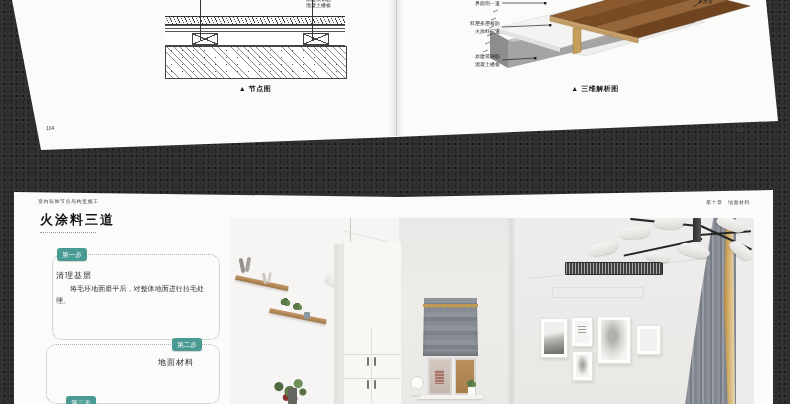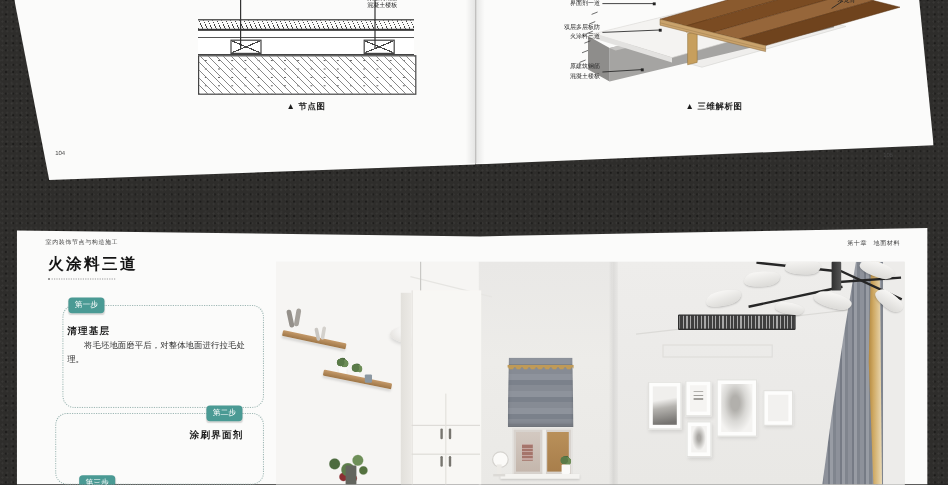--- a/index.html
+++ b/index.html
@@ -60,21 +60,21 @@
   .proc-title{left:40px;top:211px;font-size:13px;font-weight:bold;letter-spacing:2px;color:#141414;font-family:"Liberation Serif",serif;}
   .title-dots{left:40px;top:232px;width:56px;border-top:1px dotted #9a9a9a;}
   .step-box{border:1px dotted #9fb8b5;border-radius:10px;}
   .step-box-1{left:52px;top:254px;width:166px;height:84px;}
   .step-box-2{left:46px;top:344px;width:172px;height:58px;}
   .badge{height:13px;line-height:13px;width:30px;text-align:center;font-size:6.5px;color:#fff;
     background:#4a9a94;border-radius:3px;box-shadow:0 1px 1px rgba(0,0,0,0.15);z-index:6;}
   .badge-1{left:57px;top:248px;}
   .badge-2{left:172px;top:338px;}
   .badge-3{left:66px;top:396px;}
-  .step-heading{font-size:8px;font-weight:bold;color:#1c1c1c;letter-spacing:1px;}
+  .step-heading{font-size:8px;font-weight:normal;color:#1c1c1c;letter-spacing:1px;}
   .step1-heading{left:56px;top:270px;}
   .step2-heading{left:158px;top:357px;}
   .step-body{left:56px;top:283px;width:148px;font-size:7px;line-height:1.7;color:#333;text-indent:2em;text-align:justify;}
   
   .photo{left:230px;top:218px;width:524px;height:186px;overflow:hidden;background:#f6f5f3;}
   .ph{position:absolute;}
   .mid-wall{left:169px;top:0;width:111px;height:186px;background:linear-gradient(180deg,#e9e8e6 0%,#edece9 45%,#eae9e6 100%);}
   .right-wall{left:280px;top:0;width:244px;height:186px;background:linear-gradient(180deg,#eeedeb 0%,#ebeae8 55%,#e9e8e5 100%);}
   .cornice{left:300px;top:60px;width:215px;height:1px;background:#dbdad7;transform:rotate(-6.5deg);transform-origin:left center;}
   .soffit-line{left:112px;top:12px;width:70px;height:1px;background:#e6e5e2;transform:rotate(14deg);transform-origin:left center;}
@@ -260,21 +260,21 @@
   <div class="proc-title abs">火涂料三道</div>
   <div class="title-dots abs"></div>
 
   <div class="step-box step-box-1 abs"></div>
   <div class="badge badge-1 abs">第一步</div>
   <div class="step-heading step1-heading abs">清理基层</div>
   <div class="step-body abs">将毛坯地面磨平后，对整体地面进行拉毛处理。</div>
 
   <div class="step-box step-box-2 abs"></div>
   <div class="badge badge-2 abs">第二步</div>
-  <div class="step-heading step2-heading abs">涂刷界面剂</div>
+  <div class="step-heading step2-heading abs">地面材料</div>
 
   <div class="badge badge-3 abs">第三步</div>
 
   <div class="photo abs">
     <div class="ph mid-wall"></div>
     <div class="ph right-wall"></div>
     <div class="ph cornice"></div>
     <div class="ph soffit-line"></div>
 
     <div class="ph ear ear-a1"></div>

